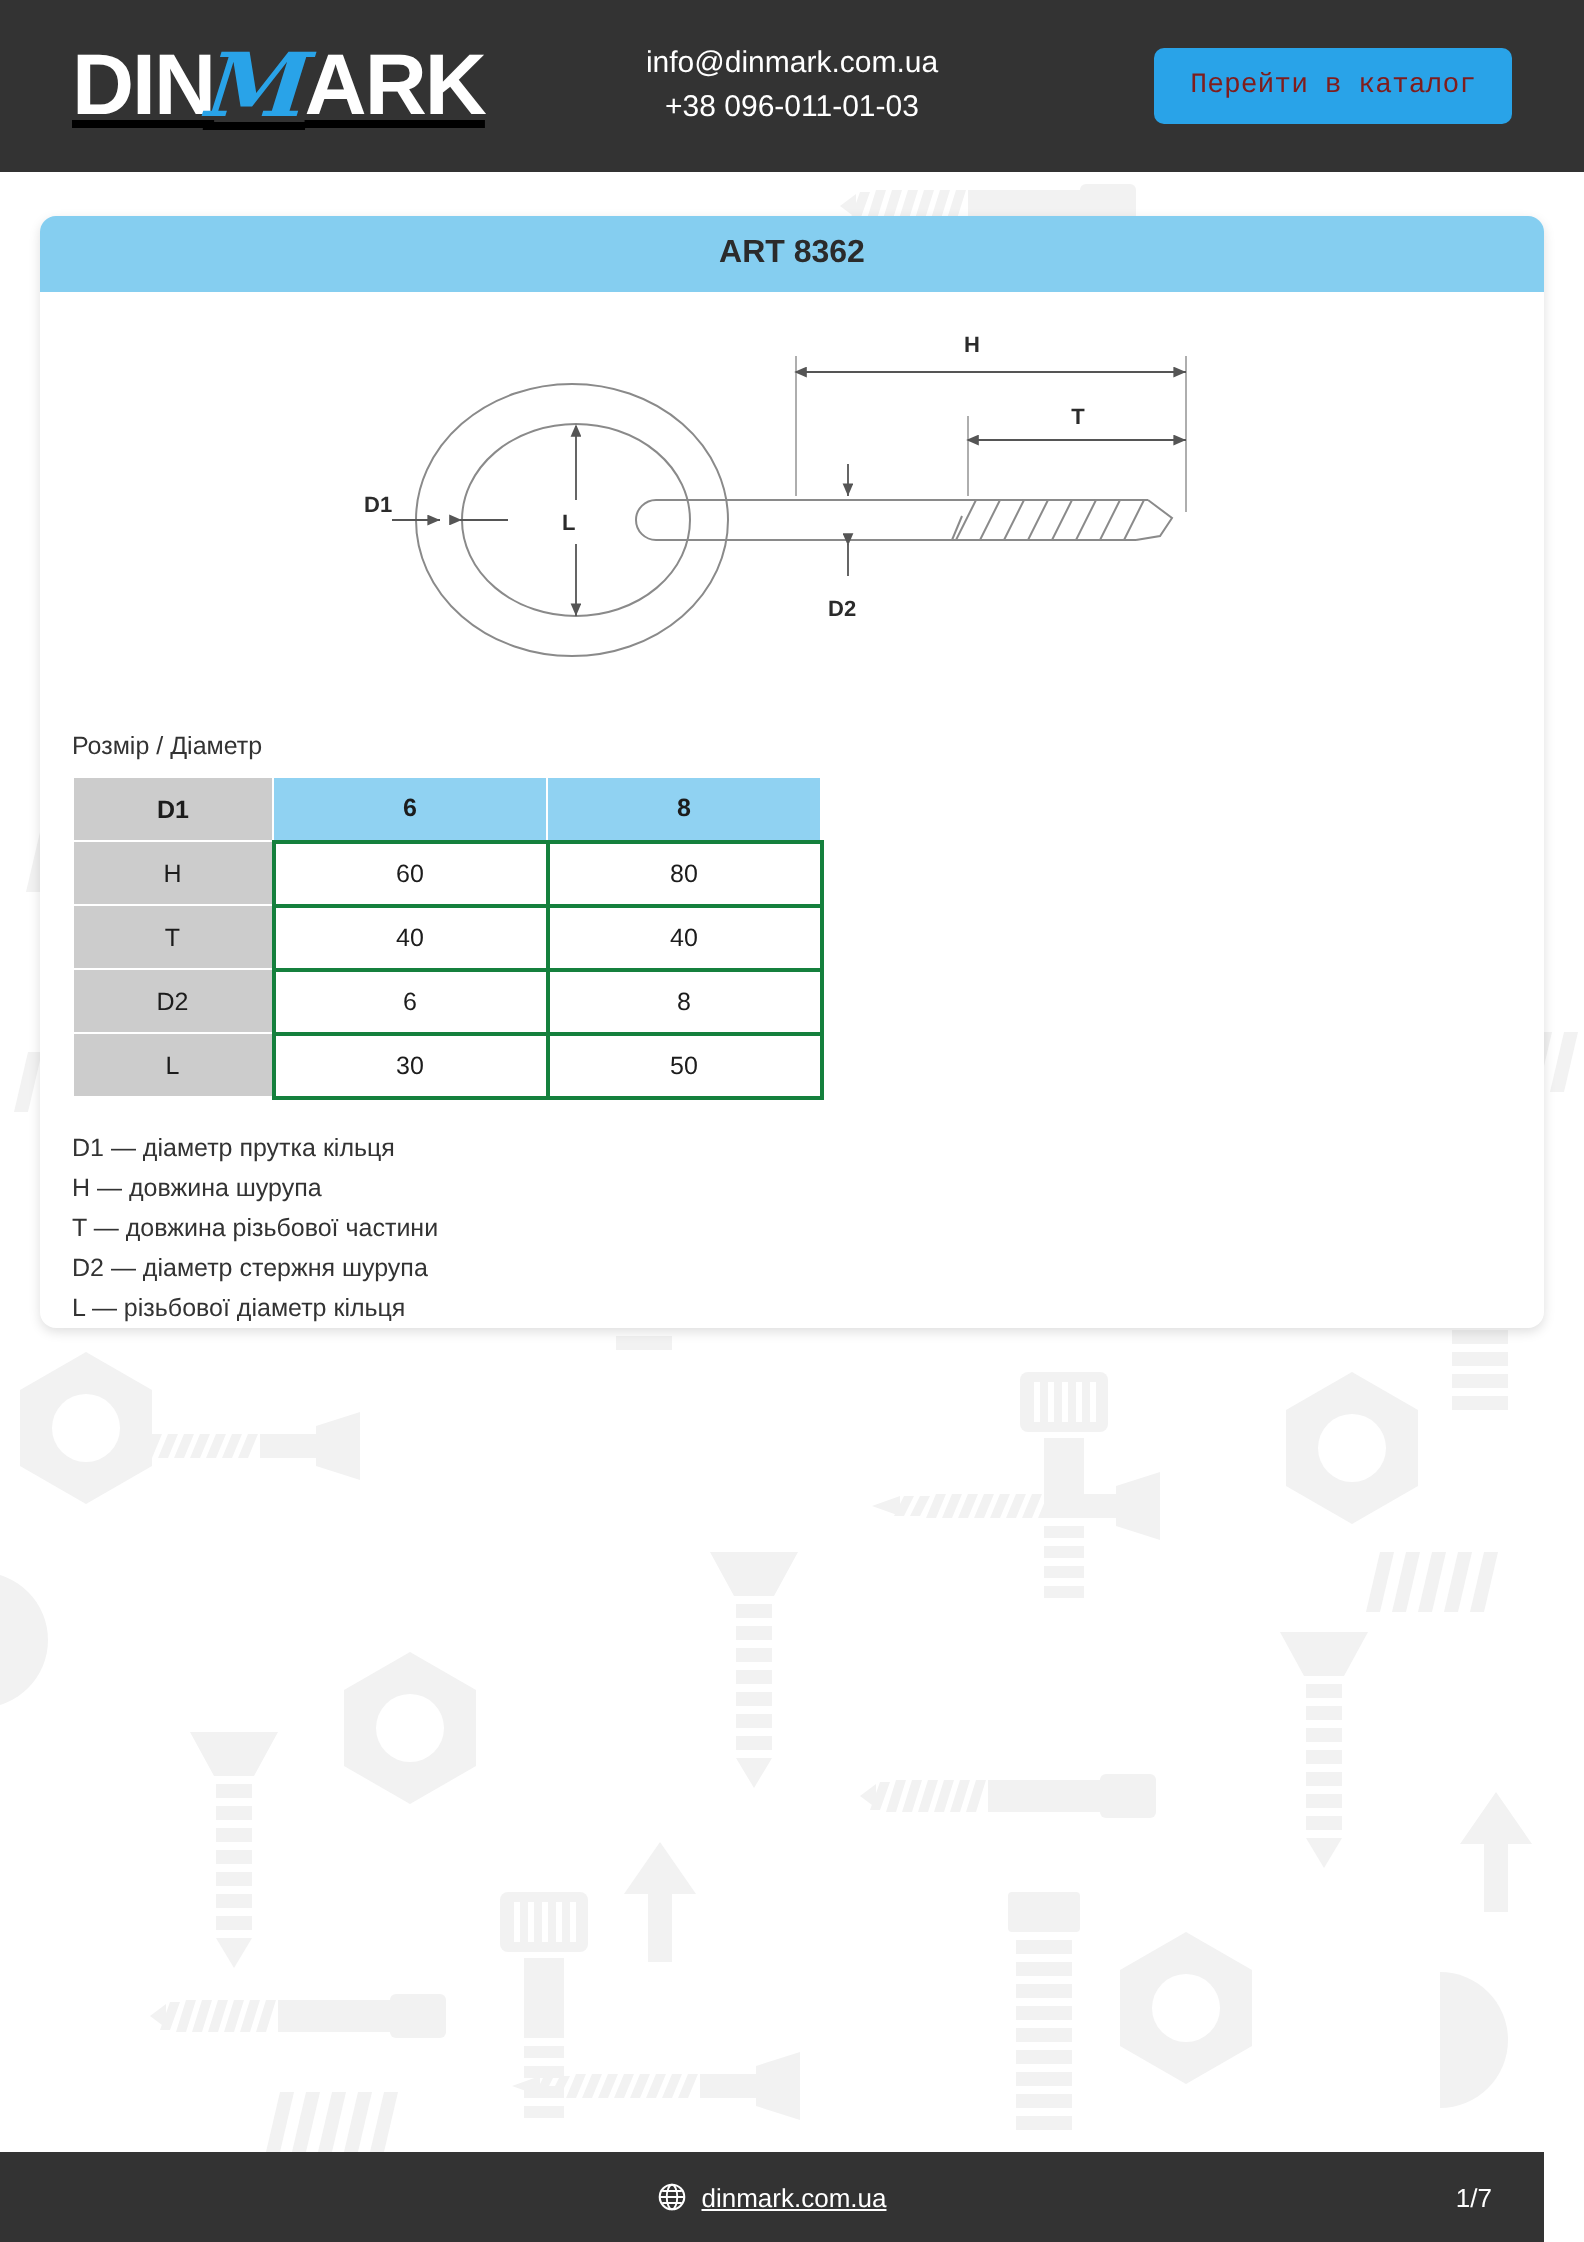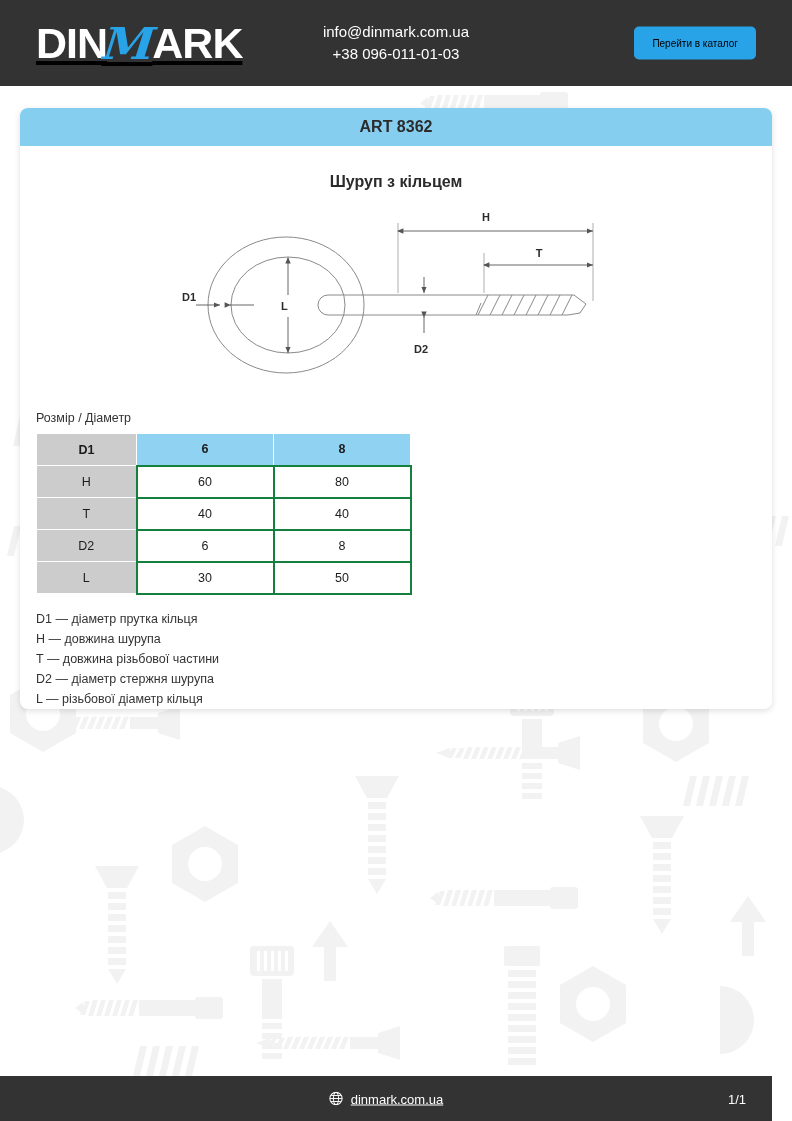--- a/index.html
+++ b/index.html
@@ -80,25 +80,25 @@
     font-size: 15px;
     line-height: 22px;
     display: block;
   }
 
   #catalog-button {
     position: absolute;
     right: 36px; top: 50%;
     transform: translateY(-50%);
     background: #29a3e8;
-    color: #000000;
+    color: #7f1d1d;
     border: none;
     border-radius: 5px;
-    font-size: 10px;
-    font-family: Liberation Sans, sans-serif;
+    font-size: 14px;
+    font-family: Liberation Mono, monospace;
     padding: 11px 18px;
     cursor: pointer;
     white-space: nowrap;
   }
 
   
   #card {
     position: absolute;
     left: 20px; top: 108px;
     width: 752px;
@@ -412,21 +412,20 @@
 
   <button id="catalog-button">Перейти в каталог</button>
 </header>
 
 <section id="card">
 
   <div id="card-titlebar">
     <span id="card-title">ART 8362</span>
   </div>
 
-  <h2 id="product-name">Шуруп з кільцем</h2>
 
   <div id="drawing-wrap">
     <svg id="drawing" width="440" height="180" viewBox="0 0 440 180" xmlns="http://www.w3.org/2000/svg">
       <defs>
         <marker id="arrR" markerWidth="8" markerHeight="8" refX="7" refY="3" orient="auto">
           <path d="M0,0 L7,3 L0,6 z" fill="#555"></path>
         </marker>
         <marker id="arrL" markerWidth="8" markerHeight="8" refX="1" refY="3" orient="auto">
           <path d="M7,0 L0,3 L7,6 z" fill="#555"></path>
         </marker>
@@ -544,14 +543,14 @@
 
 <footer id="footer">
   <div id="footer-center">
     <svg id="globe-icon" width="14" height="14" viewBox="0 0 16 16">
       <circle cx="8" cy="8" r="7" fill="none" stroke="#ffffff" stroke-width="1.2"></circle>
       <ellipse cx="8" cy="8" rx="3" ry="7" fill="none" stroke="#ffffff" stroke-width="1.1"></ellipse>
       <path d="M1.3 8 H14.7 M2.4 4.6 H13.6 M2.4 11.4 H13.6" stroke="#ffffff" stroke-width="1.1" fill="none"></path>
     </svg>
     <span id="footer-link">dinmark.com.ua</span>
   </div>
-  <span id="page-indicator">1/1</span>
+  <span id="page-indicator">1/7</span>
 </footer>
 
 </body></html>

